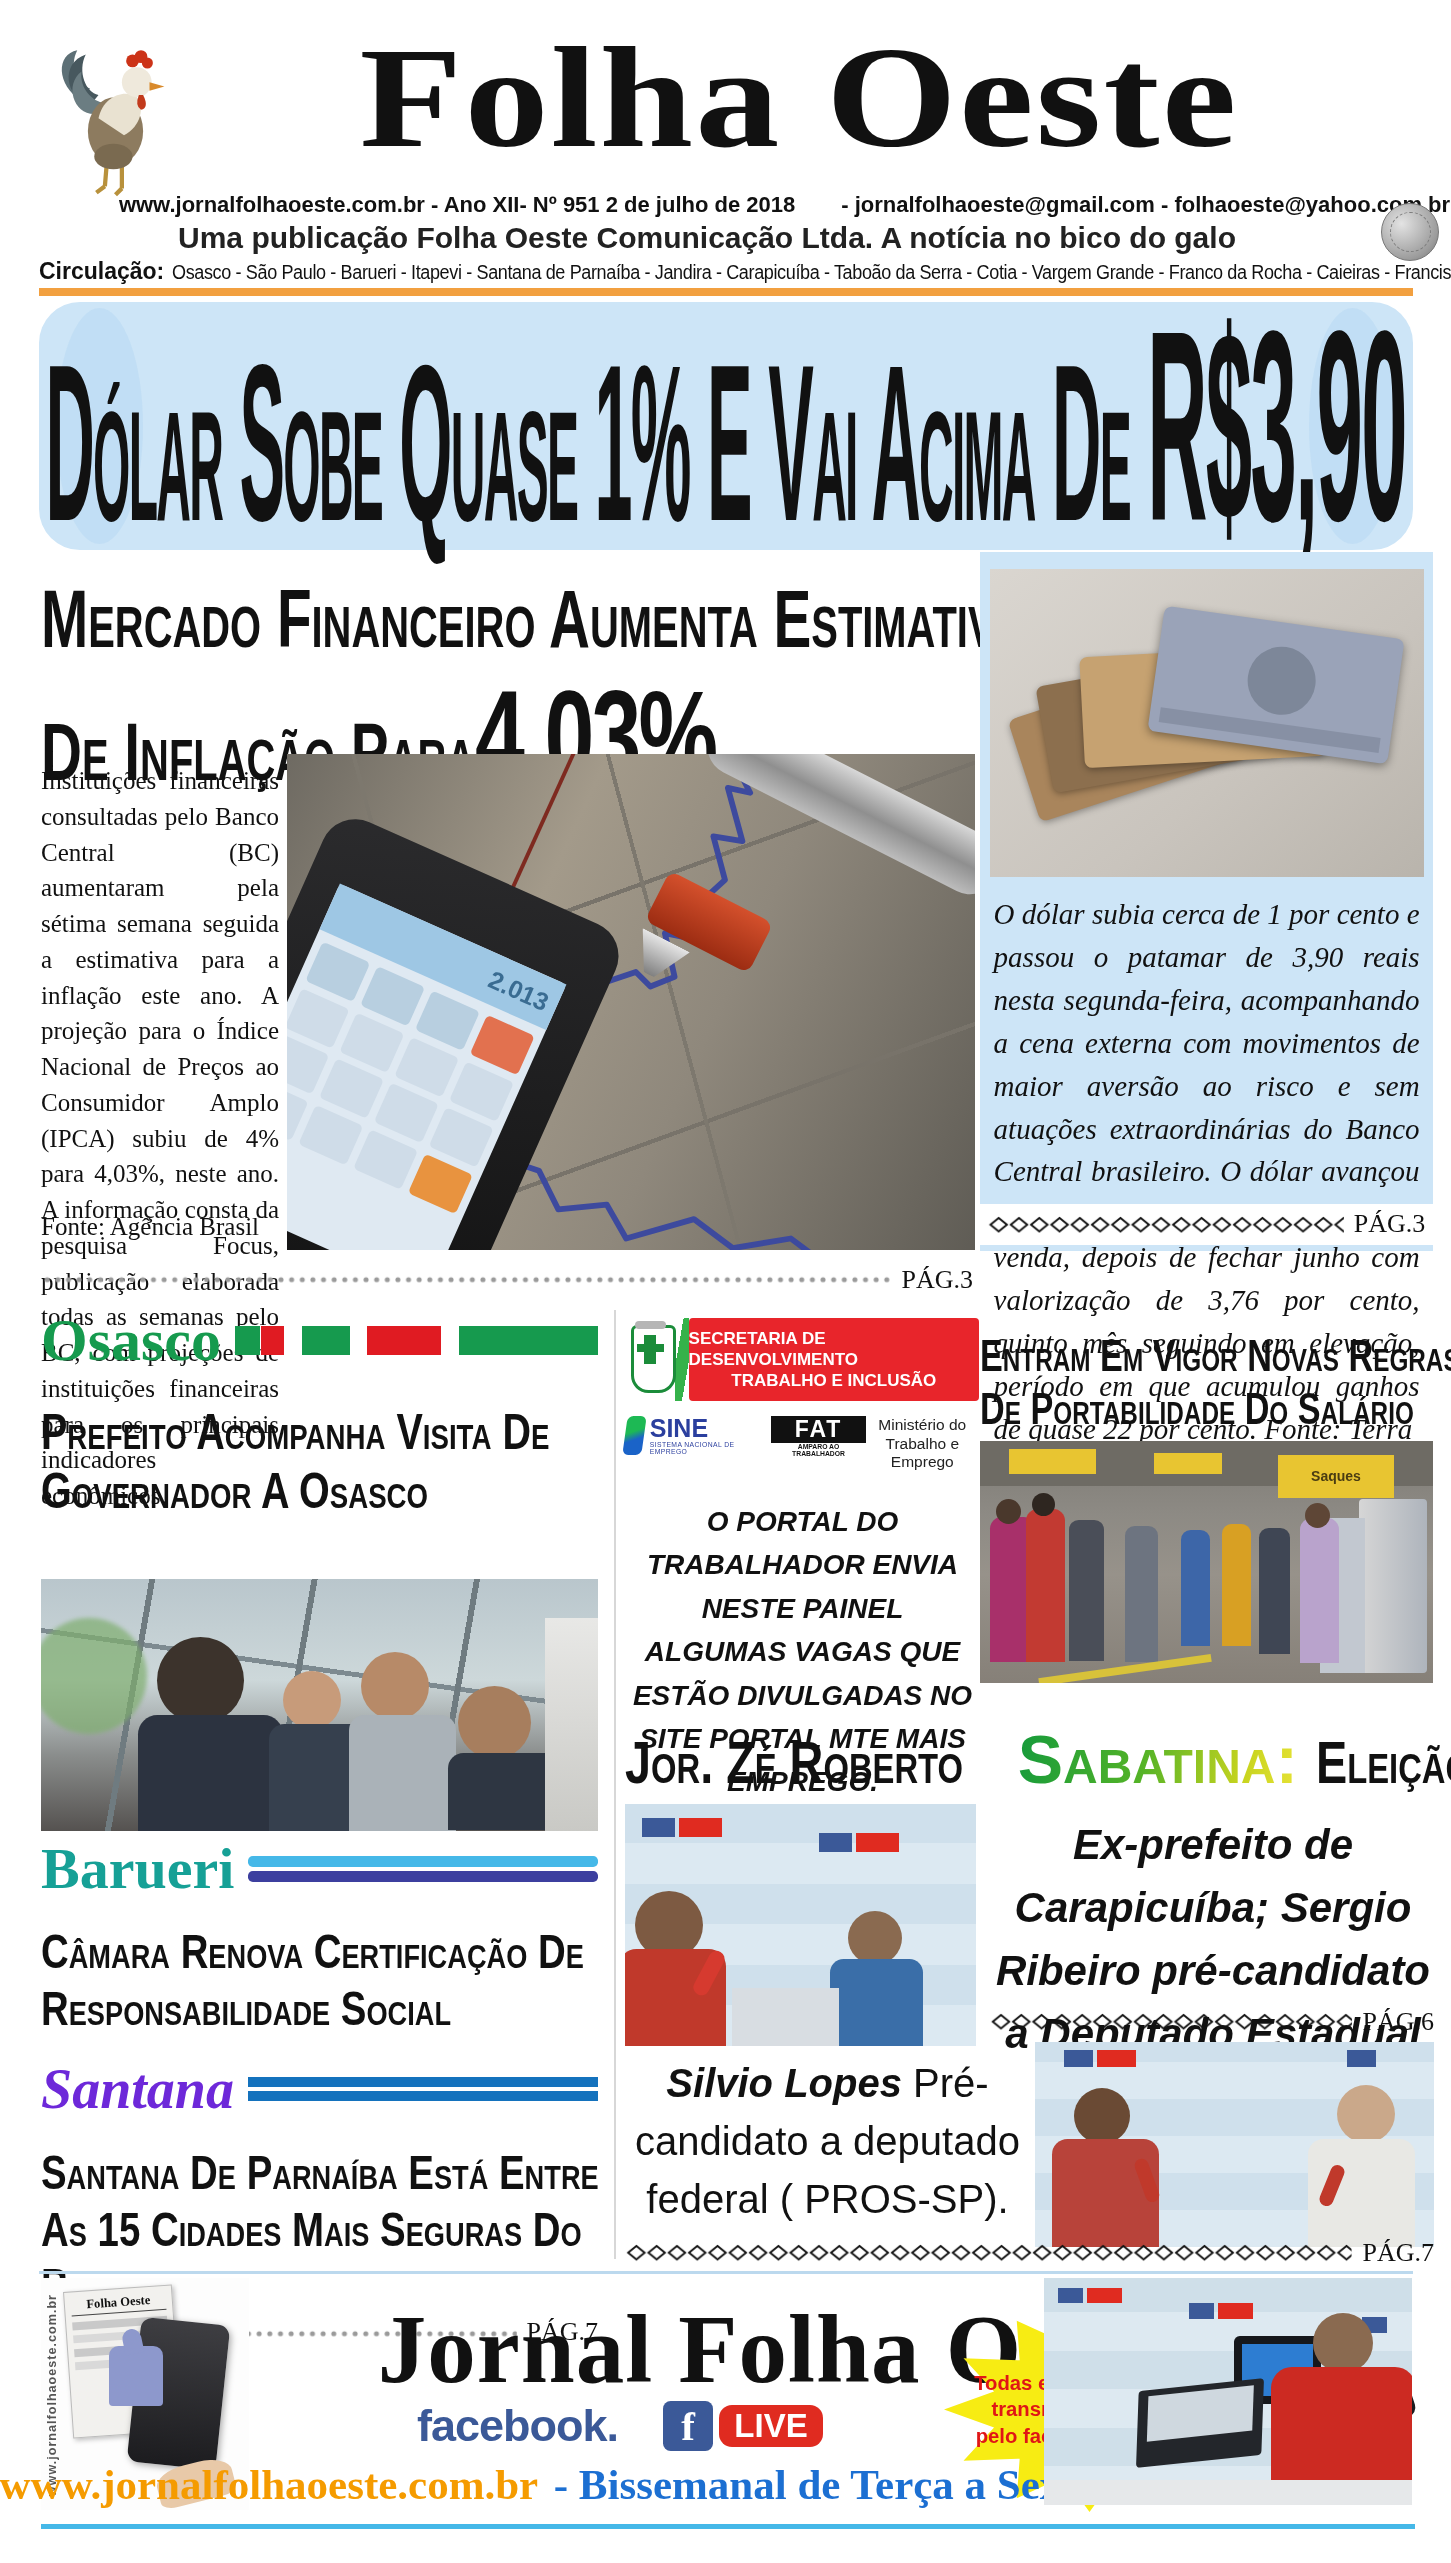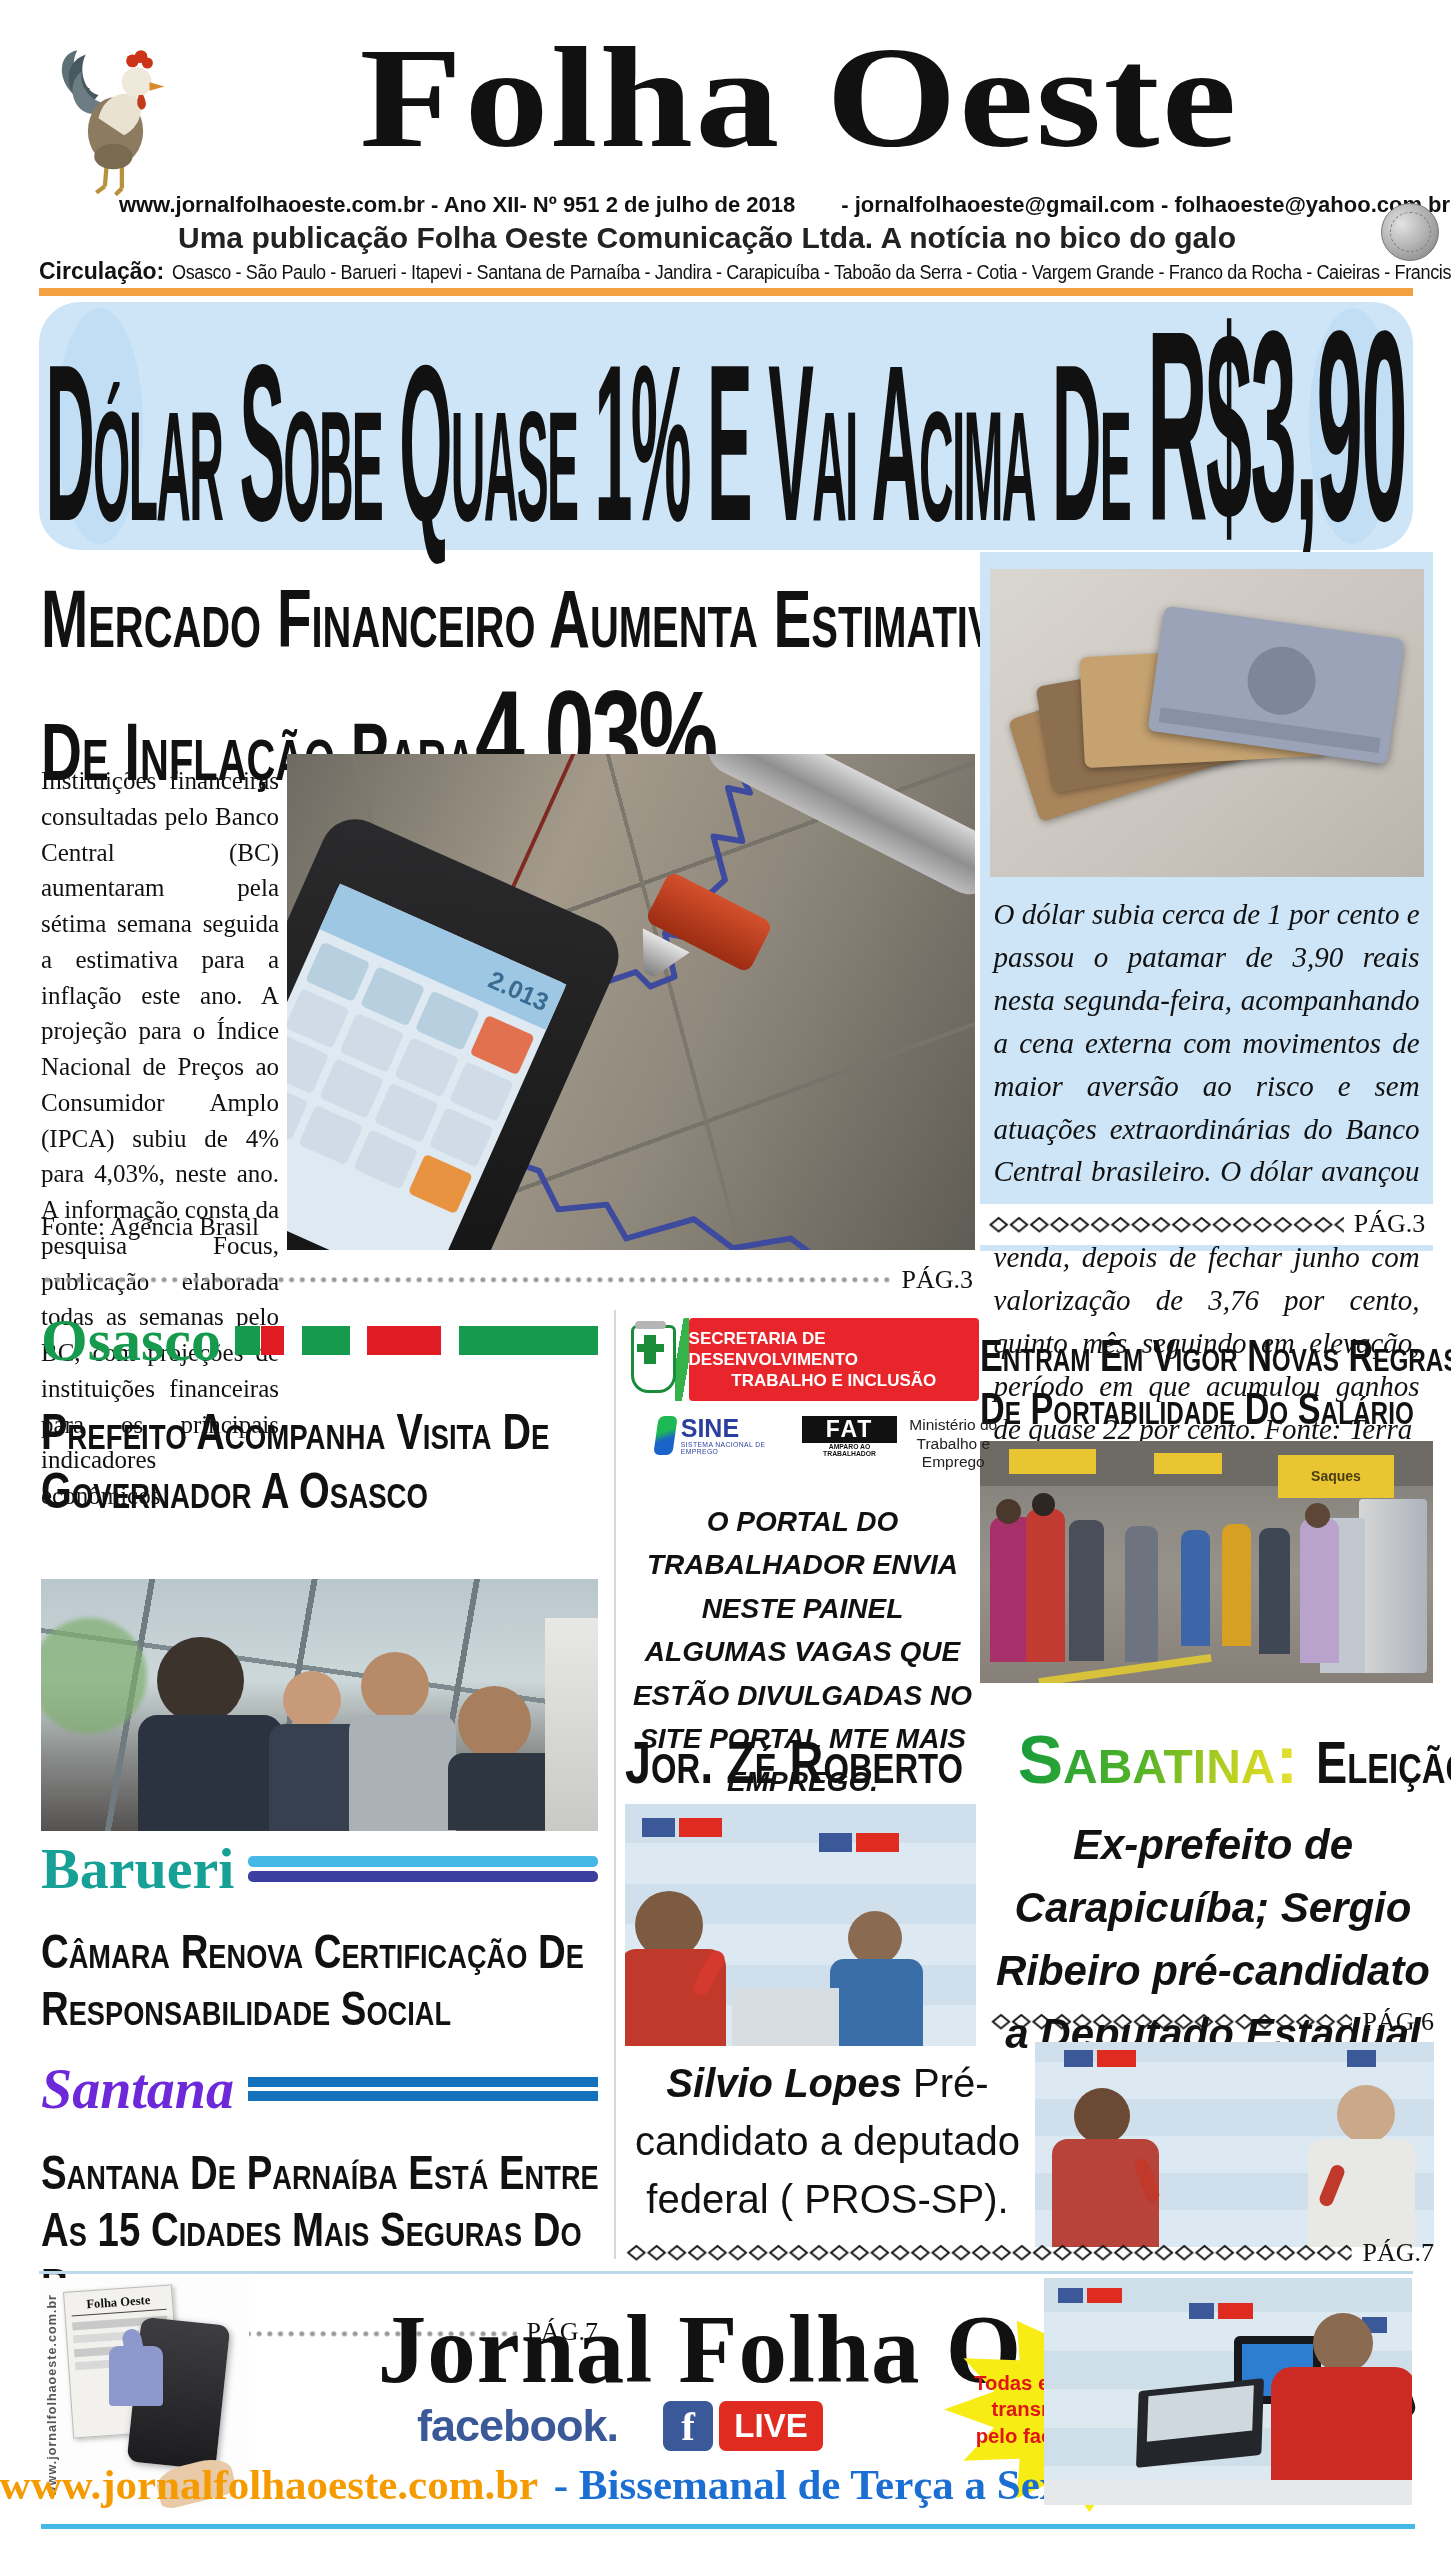--- a/index.html
+++ b/index.html
@@ -228,21 +228,21 @@
       <div style="position:absolute;left:11.6px;top:23px;width:27px;height:7.7px;background:#1b8c3a;"></div>
       <div style="position:absolute;left:9.7px;top:0;width:31px;height:7.7px;background:#b5b5b5;border-radius:3.9px;"></div>
     </div>
     <div style="width:13.6px;height:83px;background:linear-gradient(100deg,transparent 30%,#35b24a 30%,#35b24a 75%,transparent 75%);"></div>
     <div style="flex:1;height:83px;background:#e8252b;border-radius:3.9px;display:flex;flex-direction:column;align-items:center;justify-content:center;color:#fff;font-weight:bold;line-height:1.25;">
       <span style="font-size:17px;">SECRETARIA DE DESENVOLVIMENTO</span>
       <span style="font-size:17px;">TRABALHO E INCLUSÃO</span>
     </div>
   </div>
 
-  <div class="abs" style="left:656px;top:1416px;width:354px;height:70px;display:flex;justify-content:space-between;align-items:flex-start;">
+  <div class="abs" style="left:625px;top:1416px;width:354px;height:70px;display:flex;justify-content:space-between;align-items:flex-start;">
     <div style="display:flex;gap:5.8px;align-items:flex-start;">
       <div style="width:19.4px;height:39px;background:linear-gradient(160deg,#1db954 40%,#1a63c8 60%);border-radius:5.8px;transform:skewX(-8deg);"></div>
       <div>
         <div style="color:#2b3f9e;font-weight:bold;font-size:25px;line-height:1;">SINE</div>
         <div style="color:#2b3f9e;font-size:6.8px;letter-spacing:0.4px;">SISTEMA NACIONAL DE EMPREGO</div>
       </div>
     </div>
     <div style="text-align:center;">
       <div style="background:#111;color:#fff;font-weight:bold;font-size:23px;padding:1px 7.7px;letter-spacing:1.9px;line-height:1.1;">FAT</div>
       <div style="font-size:6.8px;color:#111;font-weight:bold;">AMPARO AO TRABALHADOR</div>
@@ -356,21 +356,21 @@
     </div>
     <div style="position:absolute;left:116px;bottom:7.7px;width:77px;height:39px;background:#e8c9a8;border-radius:40% 40% 20% 20%;transform:rotate(-14deg);"></div>
   </div>
 
   <div class="abs serif nowrap" style="left:291px;top:2294px;width:978px;text-align:center;font-weight:bold;font-size:97px;letter-spacing:1px;">Jornal Folha Oeste</div>
 
   <div class="abs" style="left:417px;top:2400px;display:flex;align-items:center;gap:45px;">
     <span style="color:#3b5998;font-weight:bold;font-size:45px;letter-spacing:-1px;">facebook.</span>
     <span style="display:inline-flex;align-items:center;gap:5.8px;">
       <span class="fbsq" style="width:50px;height:50px;font-size:41px;border-radius:7.7px;">f</span>
-      <span class="livebx" style="height:50px;padding:0 15.5px;font-size:33px;border-radius:7px;">LIVE</span>
+      <span class="livebx" style="height:42px;padding:0 15.5px;font-size:33px;border-radius:13px;">LIVE</span>
     </span>
   </div>
 
   <div class="abs" style="left:944px;top:2307px;width:291px;height:205px;">
     <svg viewBox="0 0 100 100" width="291" height="205" preserveAspectRatio="none">
       <polygon fill="#f7ec13" points="100,50 82.8,58.8 93.3,75 74,74 75,93.3 58.8,82.8 50,100 41.2,82.8 25,93.3 26,74 6.7,75 17.2,58.8 0,50 17.2,41.2 6.7,25 26,26 25,6.7 41.2,17.2 50,0 58.8,17.2 75,6.7 74,26 93.3,25 82.8,41.2"></polygon>
     </svg>
     <div style="position:absolute;inset:35px 25px;display:flex;align-items:center;justify-content:center;text-align:center;color:#e01616;font-weight:bold;font-size:20.3px;line-height:1.3;">Todas entrevistas serão transmitidas ao vivo pelo facebook do jornal</div>
   </div>
 

